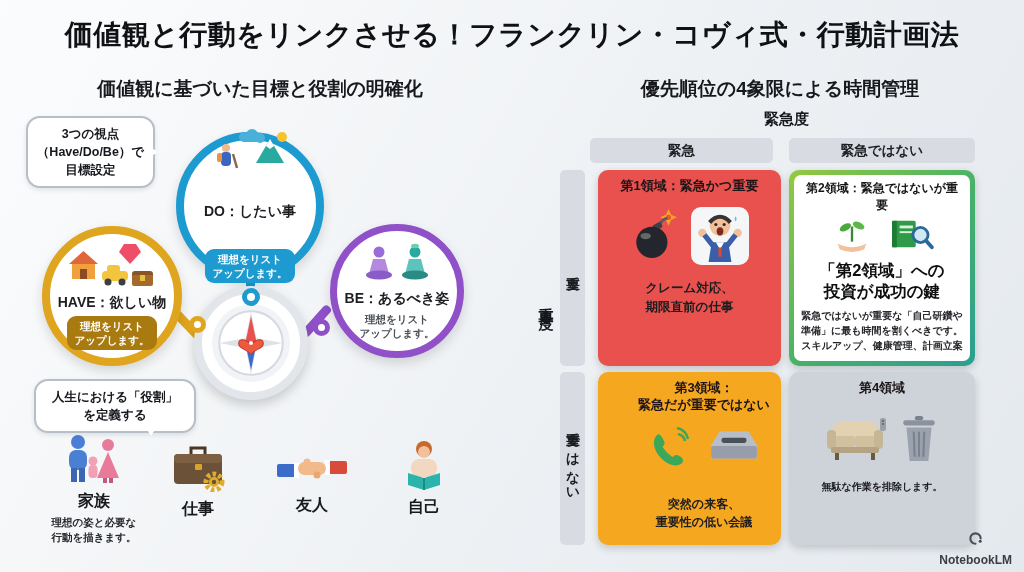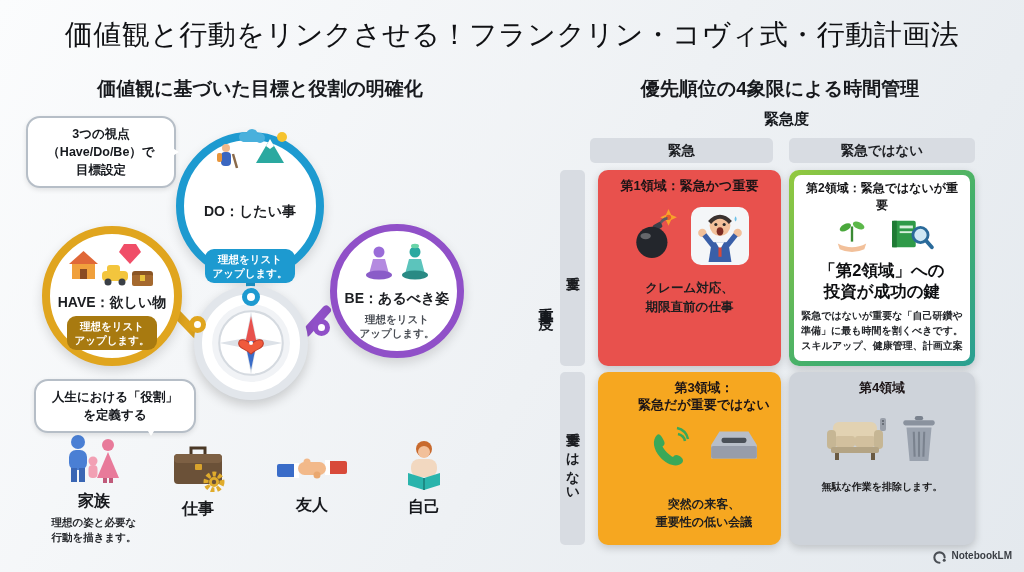--- a/index.html
+++ b/index.html
@@ -6,33 +6,33 @@
   body { font-family: "Liberation Sans", "DejaVu Sans", sans-serif; background: #dde2e7; }
   #page {
     position: relative; width: 1024px; height: 572px; overflow: hidden;
     background: linear-gradient(120deg, #fbfcfd 0%, #eef1f4 55%, #e4e9ee 100%);
     color: #15181d;
   }
   .pre { white-space: pre-line; }
 
   .main-title {
     position: absolute; top: 16px; left: 0; width: 100%;
-    text-align: center; font-size: 28px; font-weight: normal; color: #101114; letter-spacing: 0.5px;
+    text-align: center; font-size: 28px; font-weight: bold; color: #101114; letter-spacing: 0.5px;
   }
   .section-heading { position: absolute; font-size: 19px; font-weight: bold; text-align: center; color: #17191d; }
   #left-heading { top: 76px; left: 20px; width: 480px; }
   #right-heading { top: 76px; left: 560px; width: 440px; }
 
   
   .bubble {
     position: absolute; background: #fff; border: 2px solid #b6bec7; border-radius: 14px;
     font-size: 12.5px; font-weight: bold; display: flex; align-items: center; justify-content: center;
     text-align: center; line-height: 1.45; box-shadow: 0 2px 5px rgba(0,0,0,.10); z-index: 5;
   }
-  #bubble-goal { left: 26px; top: 116px; width: 150px; height: 72px; }
+  #bubble-goal { left: 26px; top: 116px; width: 129px; height: 72px; }
   #bubble-goal::after {
     content: ""; position: absolute; right: -13px; top: 26px;
     border: 8px solid transparent; border-left: 13px solid #fff;
   }
   #bubble-role { left: 34px; top: 379px; width: 162px; height: 54px; }
   #bubble-role::after {
     content: ""; position: absolute; bottom: -13px; left: 68%;
     border: 8px solid transparent; border-top: 13px solid #fff;
   }
 
@@ -106,21 +106,21 @@
 
   #q2-card {
     position: absolute; inset: 5px; background: #fff; border-radius: 7px;
     display: flex; flex-direction: column; align-items: center; padding: 5px 6px 4px;
   }
   #q2-card .q2-title { font-size: 12px; font-weight: bold; text-align: center; color: #151517; }
   #q2-card .q2-icons { display: flex; gap: 14px; align-items: center; margin-top: 3px; }
   #q2-card .q2-headline { font-size: 16.5px; font-weight: bold; text-align: center; line-height: 1.3; margin-top: 3px; color: #0e0f11; }
   #q2-card .q2-body { font-size: 10px; font-weight: bold; text-align: center; line-height: 1.5; margin-top: 5px; color: #26282c; }
 
-  #brand { position: absolute; right: 12px; bottom: 5px; display: flex; gap: 4px; font-size: 10px; font-weight: bold; color: #3a3e44; }
+  #brand { position: absolute; right: 12px; bottom: 5px; display: flex; align-items: center; gap: 4px; font-size: 12px; font-weight: bold; color: #3a3e44; flex-direction: column; }
 </style>
 </head>
 <body>
 
 <div id="page">
 
   <div class="main-title">価値観と行動をリンクさせる！フランクリン・コヴィ式・行動計画法</div>
 
   <div class="section-heading" id="left-heading">価値観に基づいた目標と役割の明確化</div>
 

